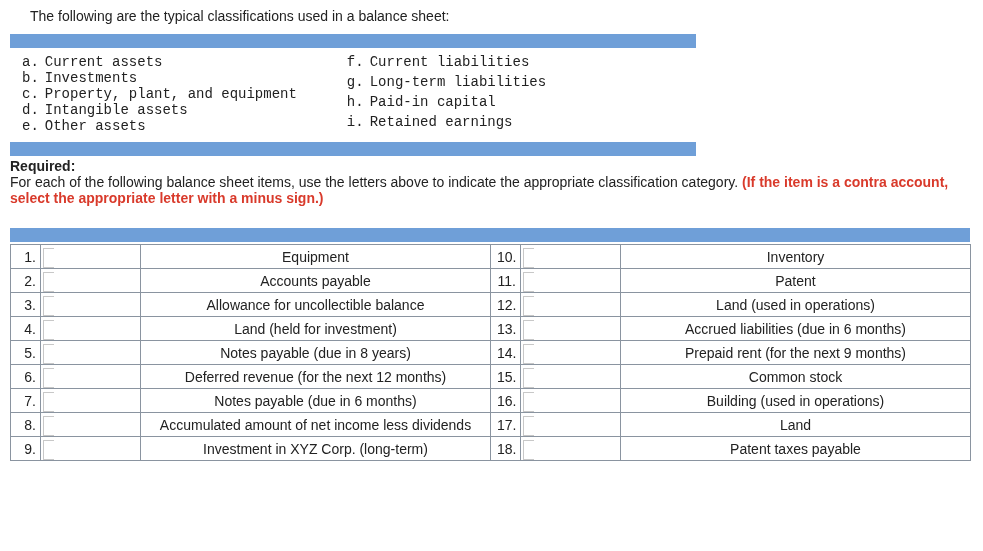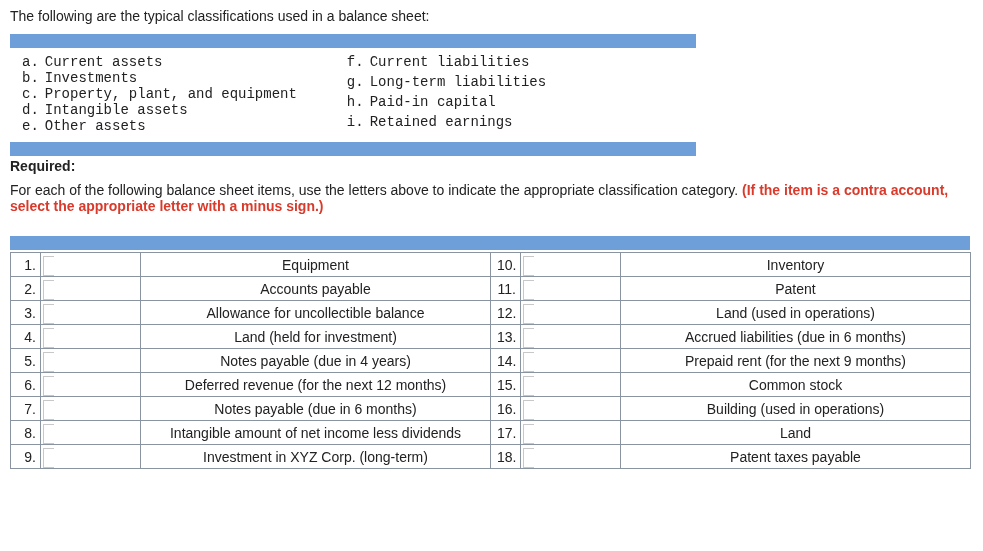--- a/index.html
+++ b/index.html
@@ -4,21 +4,21 @@
 <style>
   * { box-sizing: border-box; }
   body {
     font-family: Arial, Helvetica, sans-serif;
     font-size: 14px;
     color: #222;
     margin: 0;
     padding: 8px 10px;
     width: 983px;
   }
-  .intro-text { margin-bottom: 10px; }
+  .intro-text { margin-bottom: 10px; margin-left: 20px; }
   .blue-bar {
     height: 14px;
     background: #6f9fd8;
     width: 686px;
     margin-bottom: 2px;
   }
   .blue-bar.wide { width: 960px; }
   .classifications {
     display: flex;
     gap: 50px;
@@ -30,21 +30,21 @@
   .class-row { display: table-row; }
   .class-letter {
     display: table-cell;
     padding-right: 6px;
     white-space: nowrap;
   }
   .class-label { display: table-cell; }
   .required-heading {
     font-weight: bold;
   }
-  .required-text { margin-top: 8px; }
+  .required-text { margin-top: 0; }
   .contra-note {
     color: #d93a2b;
     font-weight: bold;
   }
   .items-wrap {
     margin-top: 22px;
   }
   .items-table {
     border-collapse: collapse;
     width: 960px;
@@ -201,21 +201,21 @@
           <td class="answer">
             <div class="answer-cell"></div>
           </td>
           <td class="desc">Accrued liabilities (due in 6 months)</td>
         </tr>
         <tr>
           <td class="num">5.</td>
           <td class="answer">
             <div class="answer-cell"></div>
           </td>
-          <td class="desc">Notes payable (due in 4 years)</td>
+          <td class="desc">Notes payable (due in 8 years)</td>
           <td class="num">14.</td>
           <td class="answer">
             <div class="answer-cell"></div>
           </td>
           <td class="desc">Prepaid rent (for the next 9 months)</td>
         </tr>
         <tr>
           <td class="num">6.</td>
           <td class="answer">
             <div class="answer-cell"></div>
@@ -237,21 +237,21 @@
           <td class="answer">
             <div class="answer-cell"></div>
           </td>
           <td class="desc">Building (used in operations)</td>
         </tr>
         <tr>
           <td class="num">8.</td>
           <td class="answer">
             <div class="answer-cell"></div>
           </td>
-          <td class="desc">Intangible amount of net income less dividends</td>
+          <td class="desc">Accumulated amount of net income less dividends</td>
           <td class="num">17.</td>
           <td class="answer">
             <div class="answer-cell"></div>
           </td>
           <td class="desc">Land</td>
         </tr>
         <tr>
           <td class="num">9.</td>
           <td class="answer">
             <div class="answer-cell"></div>

